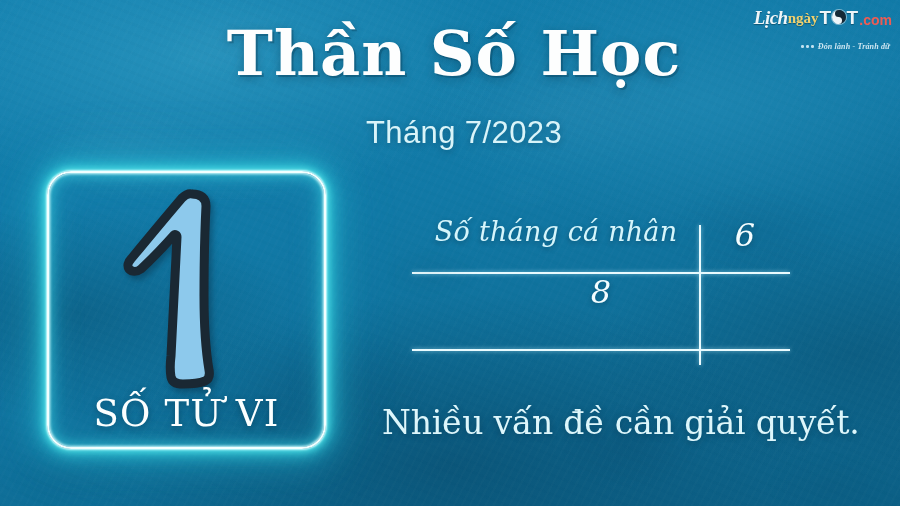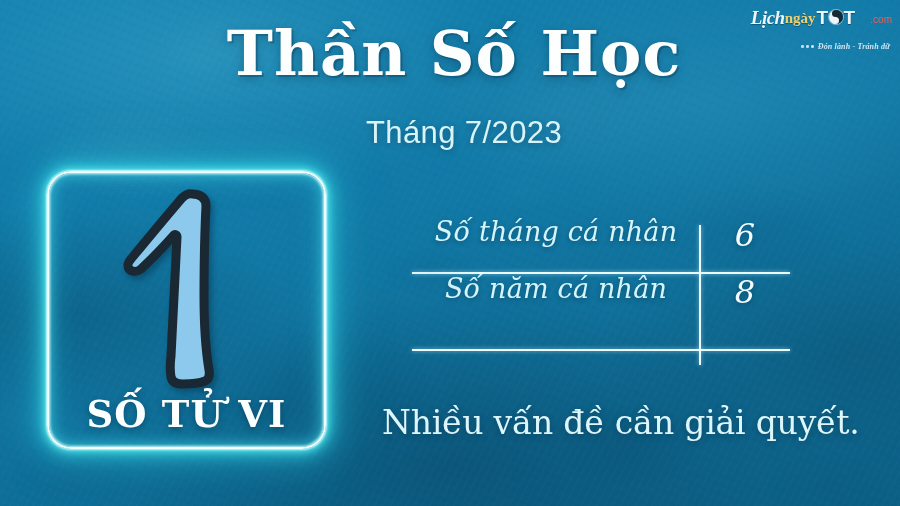--- a/index.html
+++ b/index.html
@@ -95,23 +95,23 @@
     position:relative;
     box-shadow:0 0 0 1px rgba(255,255,255,.5);
   }
   .yinyang::before,.yinyang::after{
     content:"";position:absolute;left:3.5px;width:7px;height:7px;border-radius:50%;
   }
   .yinyang::before{top:0;background:#17242e;}
   .yinyang::after{bottom:0;background:#fff;}
   .lw-com{
     font-family:"Liberation Sans", sans-serif;
-    font-size:10px; font-weight:400;
+    font-size:14px; font-weight:700;
     color:#ff5a4d;
-    margin:6px 0 0 15px;
+    margin:6px 0 0 1px;
     line-height:1;
   }
   .logo-tagline{
     display:flex; align-items:center; justify-content:flex-end;
     gap:4px;
     margin-top:12px;
     padding-right:2px;
   }
   .tag-dots{ display:flex; gap:2.5px; }
   .tag-dots i{ width:2.5px;height:2.5px;border-radius:50%;background:#cfe9f5;display:block; }
@@ -175,21 +175,21 @@
     width:140px; height:205px;
   }
   .digit-wrap svg{ display:block; width:100%; height:100%;
     filter:drop-shadow(3px 4px 3px rgba(4,45,68,.45)); }
 
   .card-label{
     position:absolute;
     left:47px; top:392px; width:279px;
     text-align:center;
     font-family:"DejaVu Serif", serif;
-    font-weight:700;
+    font-weight:400;
     font-size:37px;
     letter-spacing:1.2px;
     color:#fbffff;
     text-shadow:0 2px 6px rgba(3,40,60,.45);
     white-space:nowrap;
   }
 
   
   .info-table{
     position:absolute;
@@ -299,21 +299,20 @@
   </div>
 
   <div class="card-label">SỐ TỬ VI</div>
 
   <div class="info-table">
     <div class="tbl-row r1">
       <div class="tbl-label">Số tháng cá nhân</div>
       <div class="tbl-value">6</div>
     </div>
     <div class="tbl-row r2">
-      <div class="tbl-label">Số năm cá nhân</div>
       <div class="tbl-value">8</div>
     </div>
     <div class="hline l1"></div>
     <div class="hline l2"></div>
     <div class="vline"></div>
   </div>
 
   <div class="footnote">Nhiều vấn đề cần giải quyết.</div>
 
 </div>

